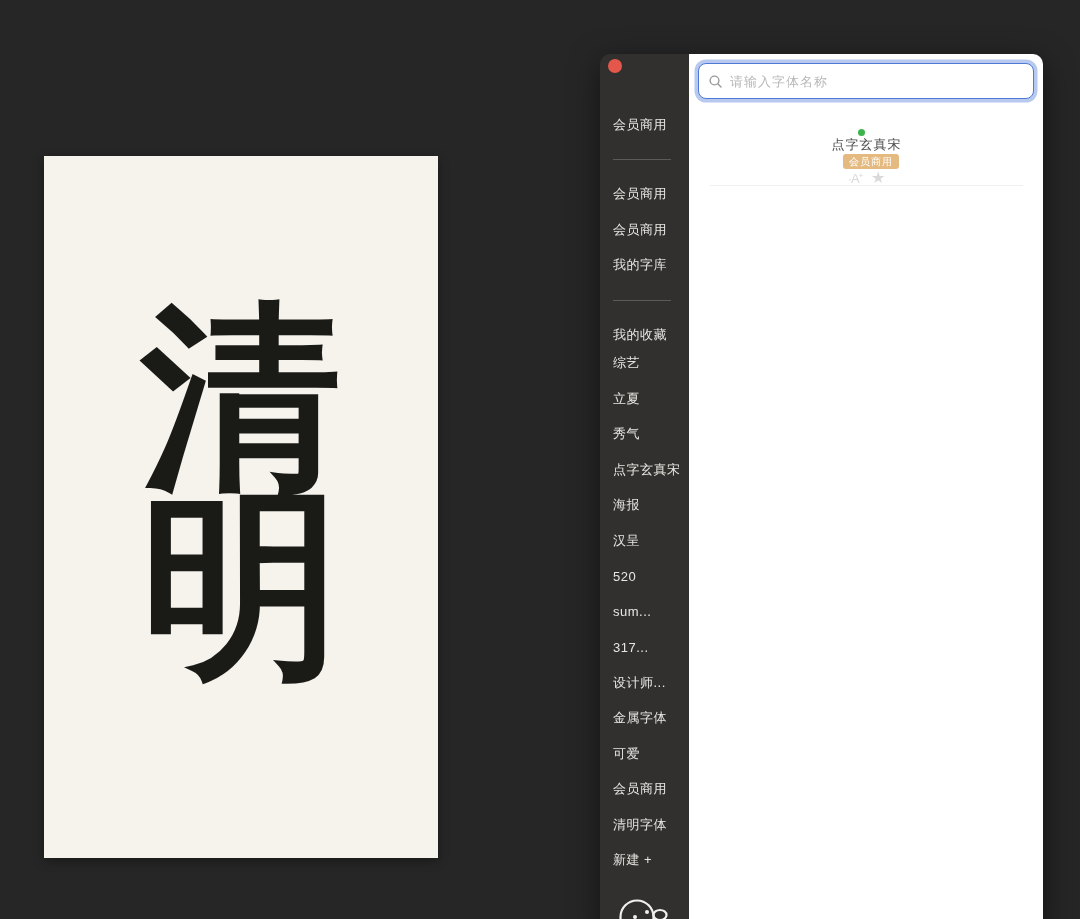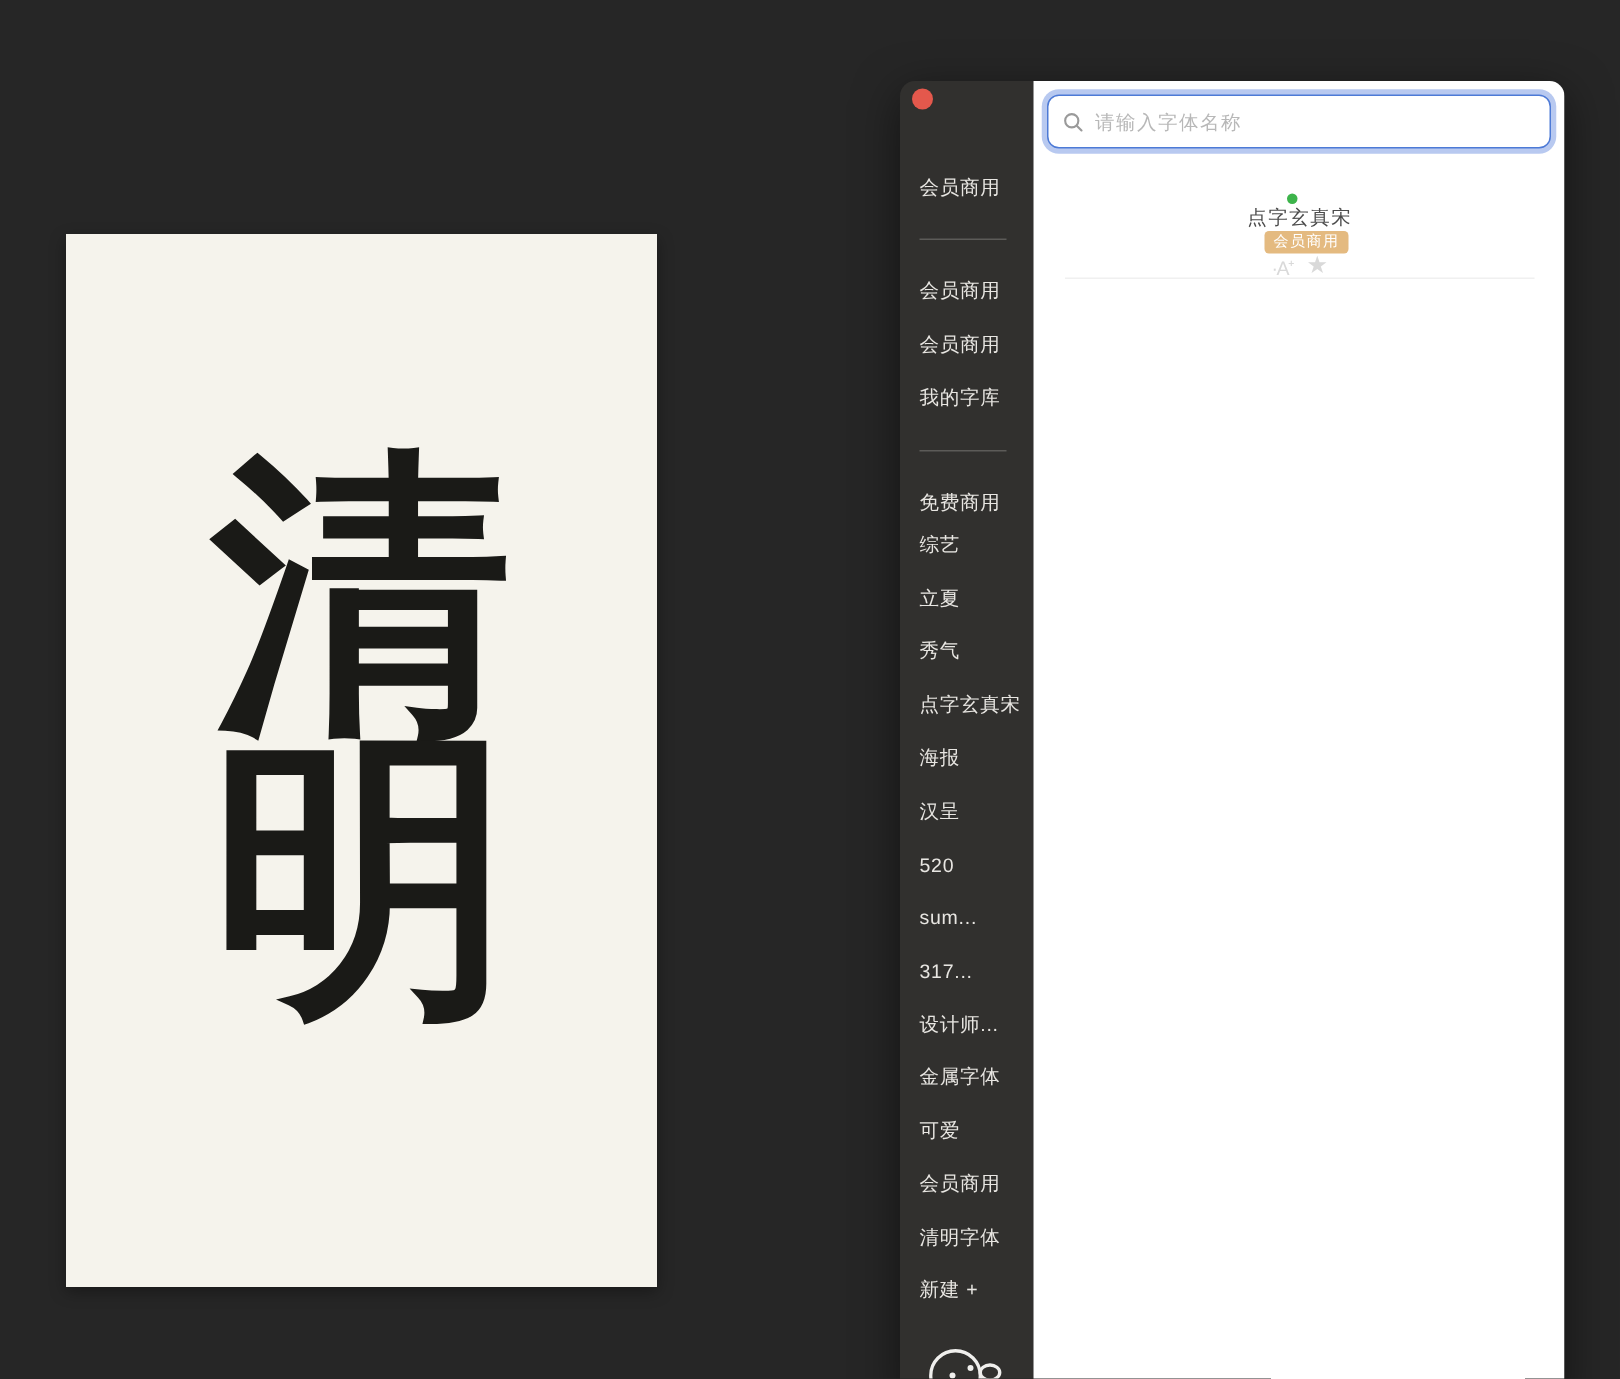--- a/index.html
+++ b/index.html
@@ -163,21 +163,21 @@
       </div>
       <div class="side-item">
         <span>我的字库</span>
       </div>
 
       <div class="side-divider">
           <span></span>
         </div>
 
       <div class="side-item">
-        <span>免费商用</span>
+        <span>我的收藏</span>
       </div>
       <div class="side-item tight">
         <span>综艺</span>
       </div>
       <div class="side-item">
         <span>立夏</span>
       </div>
       <div class="side-item">
         <span>秀气</span>
       </div>

